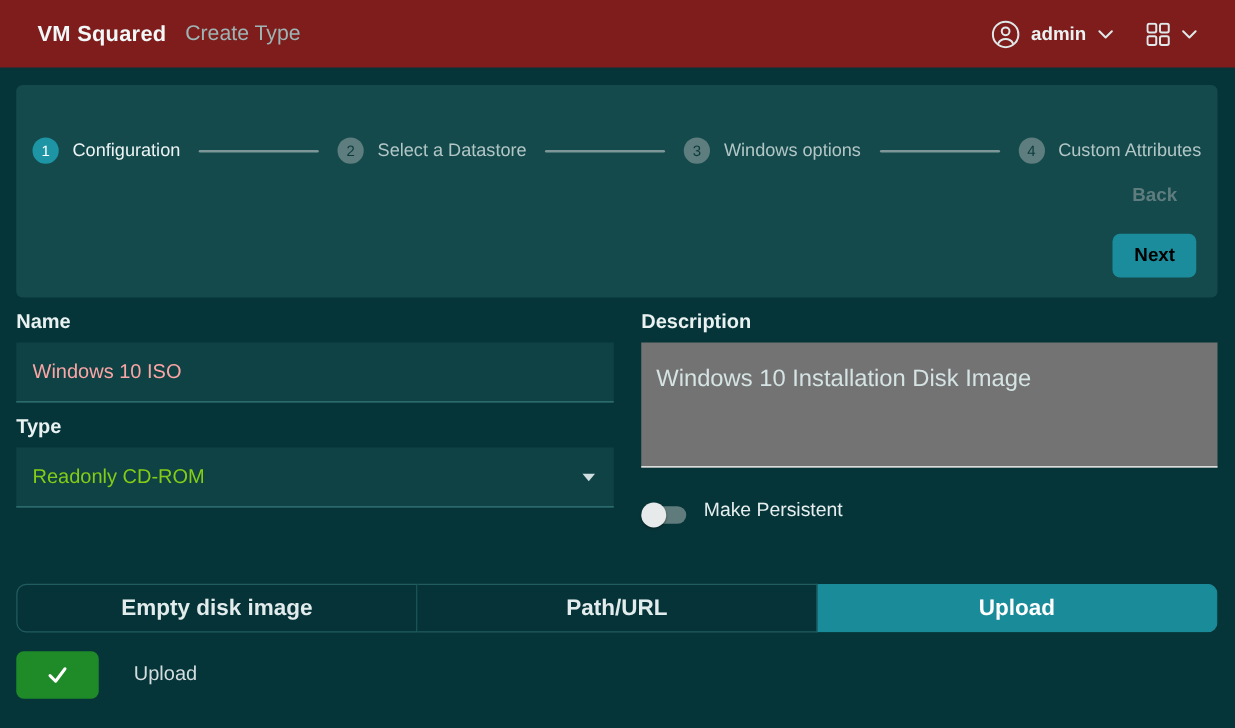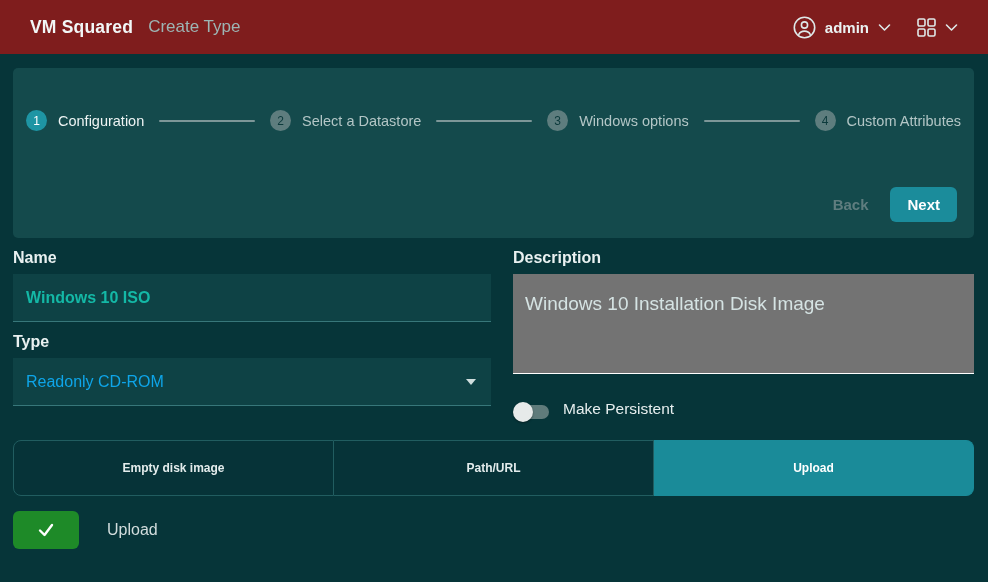--- a/index.html
+++ b/index.html
@@ -34,51 +34,50 @@
     width:21px; height:21px; border-radius:50%;
     display:flex; align-items:center; justify-content:center;
     font-size:12px; font-weight:500;
     background:#5e7d7e; color:#0c3a3c;
   }
   .step.active .step-circle { background:#1e95a4; color:#ffffff; }
   .step-label { margin-left:11px; font-size:14.5px; color:#b3c6c6; }
   .step.active .step-label { color:#eef4f4; }
   .connector { flex:1 1 auto; height:2px; background:#7d9798; margin:0 15px; border-radius:1px; }
 
-  .wizard-nav { position:absolute; right:17px; bottom:16px; display:flex; align-items:center; gap:22px; }
+  .wizard-nav { position:absolute; right:17px; bottom:16px; display:flex; align-items:center; gap:22px;flex-direction:column; }
   .back-btn { background:none; border:none; color:#5f7d7f; font-size:15px; font-weight:600; cursor:default; font-family:inherit; }
   .next-btn {
     background:#1b8c9b; border:none; border-radius:6px;
-    color:#ffffff; font-size:15px; font-weight:700; font-family:inherit;
+    color:#000000; font-size:15px; font-weight:700; font-family:inherit;
     padding:9px 17px; cursor:pointer;
   }
 
   
   .form-grid { display:grid; grid-template-columns:478px 1fr; column-gap:22px; }
   .field-label { font-size:16px; font-weight:700; color:#e9f1f1; margin-top:11px; height:19px; }
   .text-input {
     margin-top:6px; width:100%; height:48px;
     background:#0e4245; border:none; border-bottom:1px solid #37777a;
-    color:#14b8a6; font-size:16px; font-family:inherit; padding:0 13px;
+    color:#fca5a5; font-size:16px; font-family:inherit; padding:0 13px;
     outline:none;
-    font-weight:bold;
   }
   .textarea {
     margin-top:6px; width:100%; height:100px; display:block;
     background:#737373; border:none; border-bottom:1px solid #ffffff;
     color:#d5e3e3; font-size:19px; font-family:inherit;
     padding:18px 12px; resize:none; outline:none; line-height:1.25;
   }
   .type-label { }
   .select {
     margin-top:6px; height:48px; background:#0e4245;
     border-bottom:1px solid #37777a;
     display:flex; align-items:center; padding:0 13px; cursor:pointer;
   }
-  .select-value { font-size:16px; color:#0ea5e9; flex:1; }
+  .select-value { font-size:16px; color:#84cc16; flex:1; }
   .select-caret {
     width:0; height:0;
     border-left:5.5px solid transparent; border-right:5.5px solid transparent;
     border-top:6.5px solid #cfdede; margin-right:2px;
   }
 
   
   .toggle-row { margin-top:26px; display:flex; align-items:flex-start; }
   .switch { position:relative; width:38px; height:24px; cursor:pointer; flex:0 0 auto; }
   .switch-track {
@@ -87,25 +86,26 @@
   }
   .switch-knob {
     position:absolute; left:0; top:2px; width:20px; height:20px;
     border-radius:50%; background:#e7eaea; box-shadow:0 1px 2px rgba(0,0,0,.4);
   }
   .toggle-label { margin-left:12px; font-size:15.5px; color:#e6eeee; }
 
   
   .tabs { display:flex; margin-top:16px; }
   .tab {
-    flex:1 1 0; height:56px; background:#063338;
+    flex:1 1 0; height:39px; background:#063338;
     border:1px solid #215d60; border-left:none;
     display:flex; align-items:center; justify-content:center;
-    font-size:12px; font-weight:700; color:#e3ecec; cursor:pointer;
+    font-size:18px; font-weight:700; color:#e3ecec; cursor:pointer;
     font-family:inherit;
+    margin-top:27px;
   }
   .tab:first-child { border-left:1px solid #215d60; border-radius:8px 0 0 8px; }
   .tab:last-child  { border-radius:0 8px 8px 0; }
   .tab.active { background:#1a8b99; border-color:#1a8b99; color:#ffffff; }
 
   
   .upload-row { margin-top:15px; display:flex; align-items:center; }
   .upload-check-btn {
     width:66px; height:38px; border-radius:6px; border:none;
     background:#1e8a28; display:flex; align-items:center; justify-content:center;

